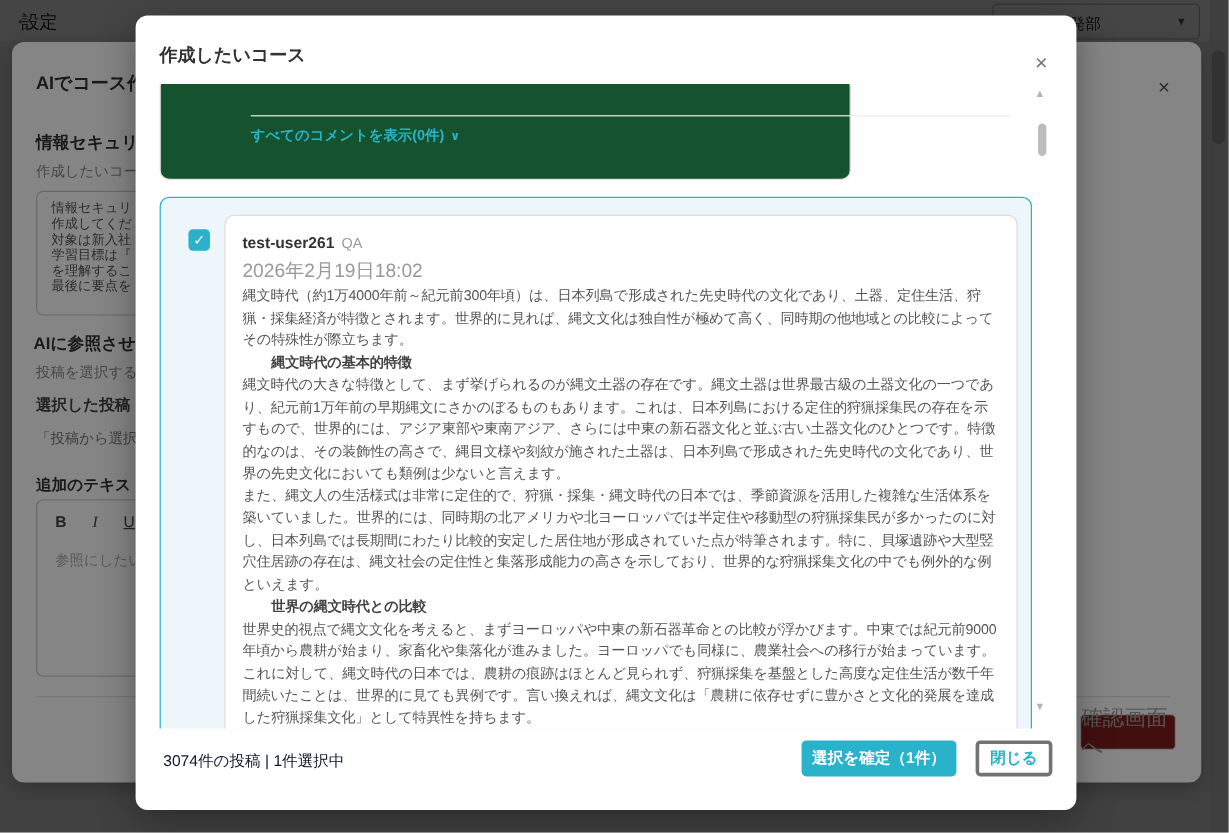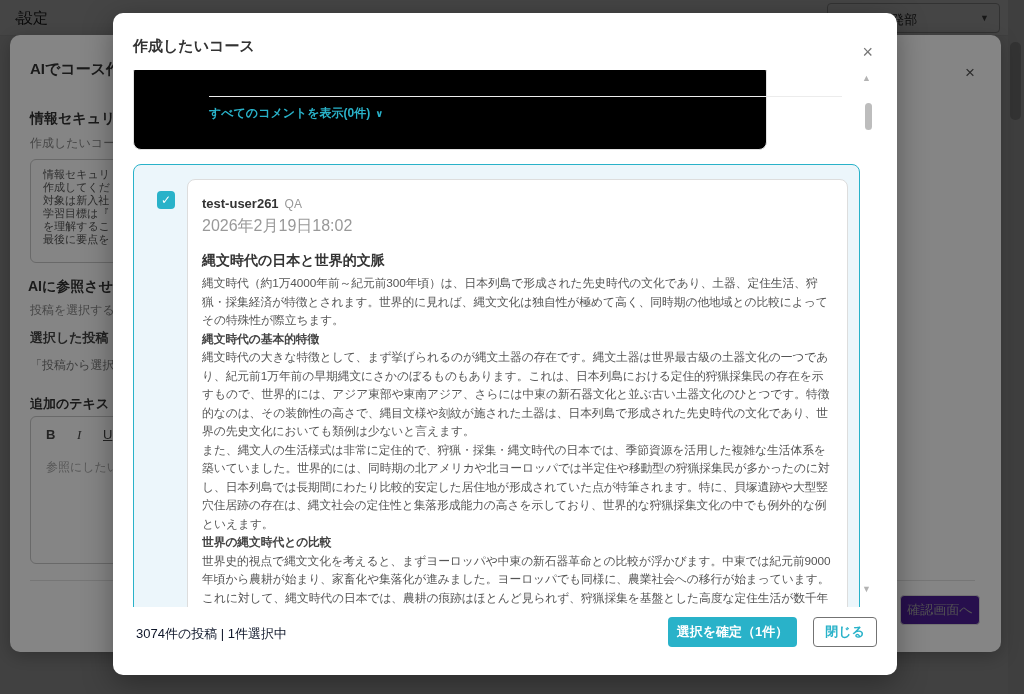--- a/index.html
+++ b/index.html
@@ -38,67 +38,67 @@
   .ai-editor { position:absolute; left:20px; top:381px; width:560px; height:148px;
     border:1px solid #c9c9c9; border-radius:6px; }
   .ai-toolbar { position:absolute; left:15px; top:10px; font-size:13px; color:#444; }
   .ai-toolbar span { margin-right:18px; }
   .tb-bold { font-weight:bold; }
   .tb-italic { font-style:italic; font-family:"Liberation Serif","DejaVu Serif",serif; }
   .tb-underline { text-decoration:underline; }
   .ai-editor-placeholder { position:absolute; left:15px; top:42px; font-size:12px; color:#aaa; }
   .ai-divider { position:absolute; left:20px; top:545px; width:945px; height:1px; background:#e3e3e3; }
   .ai-confirm-btn { position:absolute; left:890px; top:560px; width:80px; height:30px;
-    background:#4c1d95; border:1px solid #dcdcdc; border-radius:4px; color:#9e9e9e; font-size:13px;
+    background:#7f1d1d; border:1px solid #dcdcdc; border-radius:4px; color:#9e9e9e; font-size:18px;
     display:flex; align-items:center; justify-content:center; }
 
   .overlay1 { position:absolute; inset:0; background:rgba(0,0,0,0.48); z-index:10; }
   .overlay2 { position:absolute; inset:0; background:rgba(0,0,0,0.48); z-index:30; }
 
   
   .modal { position:absolute; left:113px; top:13px; width:784px; height:662px;
     background:#fff; border-radius:10px; box-shadow:0 8px 30px rgba(0,0,0,.35); z-index:40; }
   .modal-title { position:absolute; left:20px; top:24px; font-size:15px; font-weight:bold; color:#333; }
   .modal-close { position:absolute; right:24px; top:29px; font-size:18px; color:#777; cursor:pointer; }
 
   .modal-viewport { position:absolute; left:0; top:57px; width:784px; height:537px; overflow:hidden; }
 
-  .card-prev { position:absolute; left:20px; top:-6px; width:634px; height:86px;
-    background:#000000; border:1px solid #e2e2e2; border-radius:8px; }
+  .card-prev { position:absolute; left:20px; top:-6px; width:576px; height:86px;
+    background:#14532d; border:1px solid #e2e2e2; border-radius:8px; }
   .card-prev-divider { position:absolute; left:75px; top:31px; width:633px; height:1px; background:#ececec; }
   .comments-link { position:absolute; left:75px; top:40px; font-size:12px; font-weight:bold;
     color:#29b2c9; cursor:pointer; }
   .comments-chevron { font-size:10px; margin-left:5px; }
 
   .card-selected { position:absolute; left:20px; top:94px; width:727px; height:630px;
     background:#ecf6fb; border:1.5px solid #29b2c9; border-radius:8px; }
   .checkbox { position:absolute; left:23px; top:26px; width:18px; height:18px;
     background:#29b2c9; border-radius:4px; color:#fff; font-size:12px; font-weight:bold;
     display:flex; align-items:center; justify-content:center; cursor:pointer; }
   .post-box { position:absolute; left:53px; top:14px; width:661px; min-height:600px;
     background:#fff; border:1px solid #ddd; border-radius:8px; padding:14px 14px 20px 14px; }
   .post-author { font-size:13px; font-weight:bold; color:#333; display:inline; }
   .post-badge { font-size:12px; color:#999; margin-left:6px; }
   .post-date { font-size:16px; color:#999; margin-top:4px; }
   .post-title { font-size:14px; font-weight:bold; color:#333; margin-top:15px; margin-bottom:4px; }
   .post-body { font-size:11.8px; line-height:18.5px; color:#555; letter-spacing:-0.1px; }
-  .post-body .post-subheading { font-weight:bold; color:#444; }
+  .post-body .post-subheading { font-weight:bold; color:#444;margin-left:24px; }
 
   .modal-scroll-up { position:absolute; left:749px; top:60px; font-size:9px; color:#b3b3b3; cursor:pointer; }
   .modal-scroll-thumb { position:absolute; left:752px; top:90px; width:7px; height:27px;
     background:#bdbdbd; border-radius:4px; cursor:pointer; }
   .modal-scroll-down { position:absolute; left:749px; top:571px; font-size:9px; color:#b3b3b3; cursor:pointer; }
 
   .modal-footer { position:absolute; left:0; top:594px; width:784px; height:68px; }
   .post-count { position:absolute; left:23px; top:18px; font-size:13px; color:#0f172a; }
   .btn-confirm { position:absolute; left:555px; top:10px; width:129px; height:30px;
     background:#29b2c9; border:none; border-radius:4px; color:#fff; font-size:13px; font-weight:bold;
     display:flex; align-items:center; justify-content:center; cursor:pointer; }
   .btn-close { position:absolute; left:700px; top:10px; width:64px; height:30px;
-    background:#fff; border:1px solid #737373; border-radius:4px; color:#29b2c9; font-size:13px; font-weight:bold;
+    background:#fff; border:3px solid #737373; border-radius:4px; color:#29b2c9; font-size:13px; font-weight:bold;
     display:flex; align-items:center; justify-content:center; cursor:pointer; }
 </style>
 </head>
 <body>
 
 <div class="stage">
 
   <div class="page-header">
     <span class="back-icon">←</span>
     <span class="page-title">設定</span>
@@ -159,21 +159,20 @@
         </div>
       </div>
 
       <div class="card-selected">
         <div class="checkbox">✓</div>
         <div class="post-box">
           <div>
             <span class="post-author">test-user261</span><span class="post-badge">QA</span>
           </div>
           <div class="post-date">2026年2月19日18:02</div>
-          <div class="post-title">縄文時代の日本と世界的文脈</div>
           <div class="post-body">
               <div class="post-paragraph">縄文時代（約1万4000年前～紀元前300年頃）は、日本列島で形成された先史時代の文化であり、土器、定住生活、狩猟・採集経済が特徴とされます。世界的に見れば、縄文文化は独自性が極めて高く、同時期の他地域との比較によってその特殊性が際立ちます。</div>
               <div class="post-subheading">縄文時代の基本的特徴</div>
               <div class="post-paragraph">縄文時代の大きな特徴として、まず挙げられるのが縄文土器の存在です。縄文土器は世界最古級の土器文化の一つであり、紀元前1万年前の早期縄文にさかのぼるものもあります。これは、日本列島における定住的狩猟採集民の存在を示すもので、世界的には、アジア東部や東南アジア、さらには中東の新石器文化と並ぶ古い土器文化のひとつです。特徴的なのは、その装飾性の高さで、縄目文様や刻紋が施された土器は、日本列島で形成された先史時代の文化であり、世界の先史文化においても類例は少ないと言えます。</div>
               <div class="post-paragraph">また、縄文人の生活様式は非常に定住的で、狩猟・採集・縄文時代の日本では、季節資源を活用した複雑な生活体系を築いていました。世界的には、同時期の北アメリカや北ヨーロッパでは半定住や移動型の狩猟採集民が多かったのに対し、日本列島では長期間にわたり比較的安定した居住地が形成されていた点が特筆されます。特に、貝塚遺跡や大型竪穴住居跡の存在は、縄文社会の定住性と集落形成能力の高さを示しており、世界的な狩猟採集文化の中でも例外的な例といえます。</div>
               <div class="post-subheading">世界の縄文時代との比較</div>
               <div class="post-paragraph">世界史的視点で縄文文化を考えると、まずヨーロッパや中東の新石器革命との比較が浮かびます。中東では紀元前9000年頃から農耕が始まり、家畜化や集落化が進みました。ヨーロッパでも同様に、農業社会への移行が始まっています。これに対して、縄文時代の日本では、農耕の痕跡はほとんど見られず、狩猟採集を基盤とした高度な定住生活が数千年間続いたことは、世界的に見ても異例です。言い換えれば、縄文文化は「農耕に依存せずに豊かさと文化的発展を達成した狩猟採集文化」として特異性を持ちます。</div>
             </div>
         </div>
       </div>

